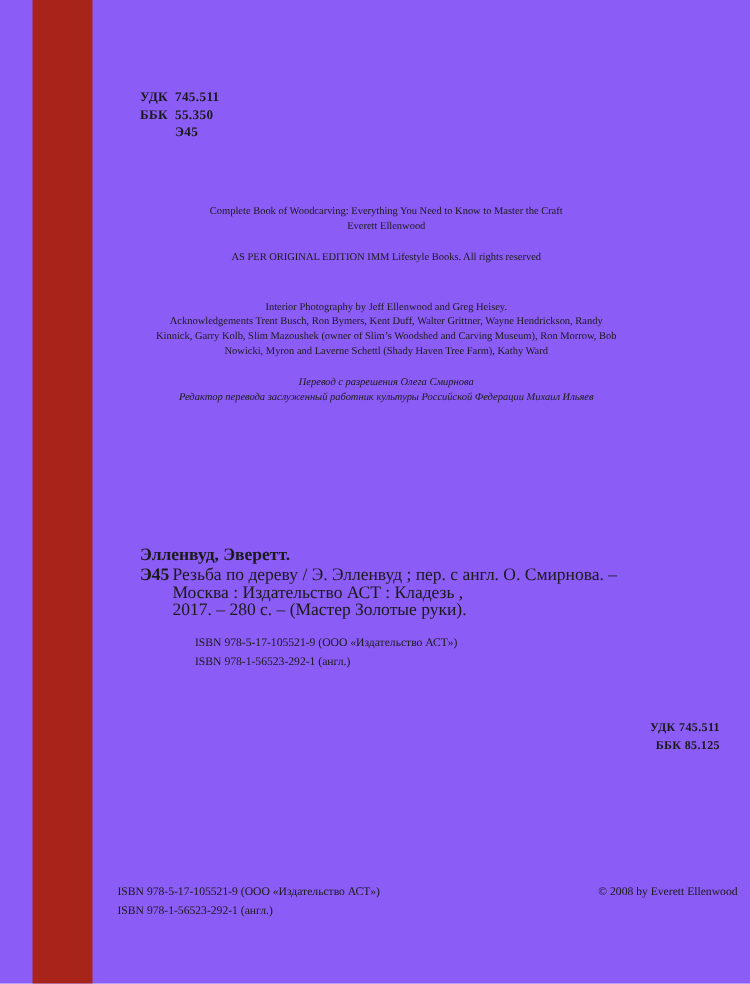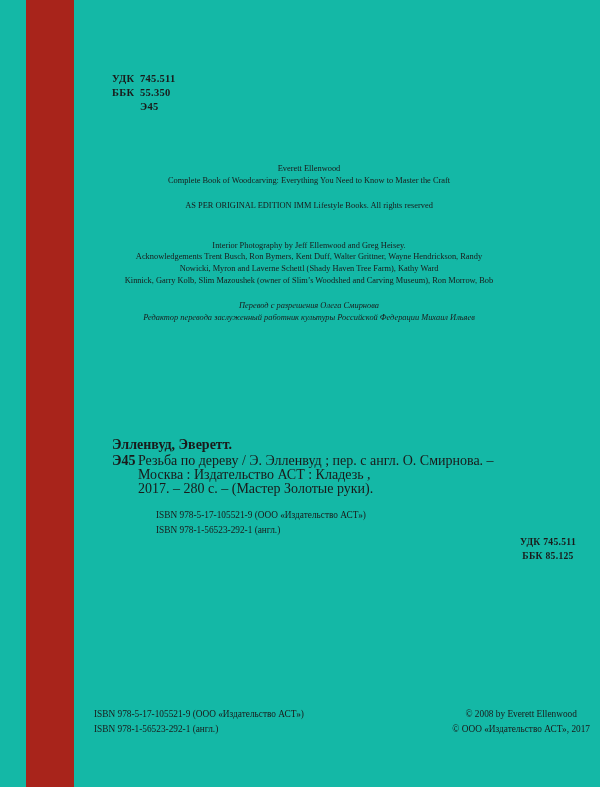--- a/index.html
+++ b/index.html
@@ -4,21 +4,21 @@
 <style>
   html, body {
     margin: 0;
     padding: 0;
     background: #ffffff;
   }
   #page {
     position: relative;
     width: 600px;
     height: 787px;
-    background: #14b8a6;
+    background: #8b5cf6;
     overflow: hidden;
     font-family: "Liberation Serif", serif;
     color: #1a1a1a;
   }
   
   .spine {
     position: absolute;
     left: 26px;
     top: 0;
     width: 48px;
@@ -102,22 +102,22 @@
     position: absolute;
     left: 82px;
     top: 508px;
     font-size: 9.3px;
     line-height: 15px;
   }
 
   .codes-right {
     position: absolute;
     right: 24px;
-    top: 535px;
-    text-align: center;
+    top: 576px;
+    text-align: right;
     font-size: 9.6px;
     line-height: 14px;
     font-weight: bold;
     letter-spacing: 0.3px;
   }
 
   .footer {
     position: absolute;
     left: 20px;
     right: 10px;
@@ -147,30 +147,30 @@
       <div class="row">
         <span class="k">ББК</span>
         <span class="v">55.350</span>
       </div>
       <div class="row third">
         <span class="v">Э45</span>
       </div>
     </div>
 
     <div class="credits">
+      <div class="line">Complete Book of Woodcarving: Everything You Need to Know to Master the Craft</div>
       <div class="line">Everett Ellenwood</div>
-      <div class="line">Complete Book of Woodcarving: Everything You Need to Know to Master the Craft</div>
       <div class="gap-md"></div>
       <div class="line">AS PER ORIGINAL EDITION IMM Lifestyle Books. All rights reserved</div>
       <div class="gap-md"></div>
       <div class="gap-md"></div>
       <div class="line">Interior Photography by Jeff Ellenwood and Greg Heisey.</div>
       <div class="line wide">Acknowledgements Trent Busch, Ron Bymers, Kent Duff, Walter Grittner, Wayne Hendrickson, Randy</div>
+      <div class="line wide">Kinnick, Garry Kolb, Slim Mazoushek (owner of Slim’s Woodshed and Carving Museum), Ron Morrow, Bob</div>
       <div class="line wide">Nowicki, Myron and Laverne Schettl (Shady Haven Tree Farm), Kathy Ward</div>
-      <div class="line wide">Kinnick, Garry Kolb, Slim Mazoushek (owner of Slim’s Woodshed and Carving Museum), Ron Morrow, Bob</div>
       <div class="gap-md"></div>
       <div class="line ital">Перевод с разрешения Олега Смирнова</div>
       <div class="line ital">Редактор перевода заслуженный работник культуры Российской Федерации Михаил Ильяев</div>
     </div>
 
     <div class="cat">
       <div class="author">Элленвуд, Эверетт.</div>
       <div class="body">
         <span class="sigil">Э45</span>
         <span>Резьба по дереву / Э. Элленвуд ; пер. с англ. О. Смирнова. – Москва : Издательство АСТ :  Кладезь ,</span>
@@ -189,18 +189,17 @@
       <div>ББК 85.125</div>
     </div>
 
     <div class="footer">
       <div class="left">
         <div class="nowrap">ISBN 978-5-17-105521-9 (ООО «Издательство АСТ»)</div>
         <div class="nowrap">ISBN 978-1-56523-292-1 (англ.)</div>
       </div>
       <div class="right">
         <div class="nowrap">© 2008 by Everett Ellenwood</div>
-        <div class="nowrap">© ООО «Издательство АСТ», 2017</div>
       </div>
     </div>
 
   </div>
 </div>
 
 </body></html>

